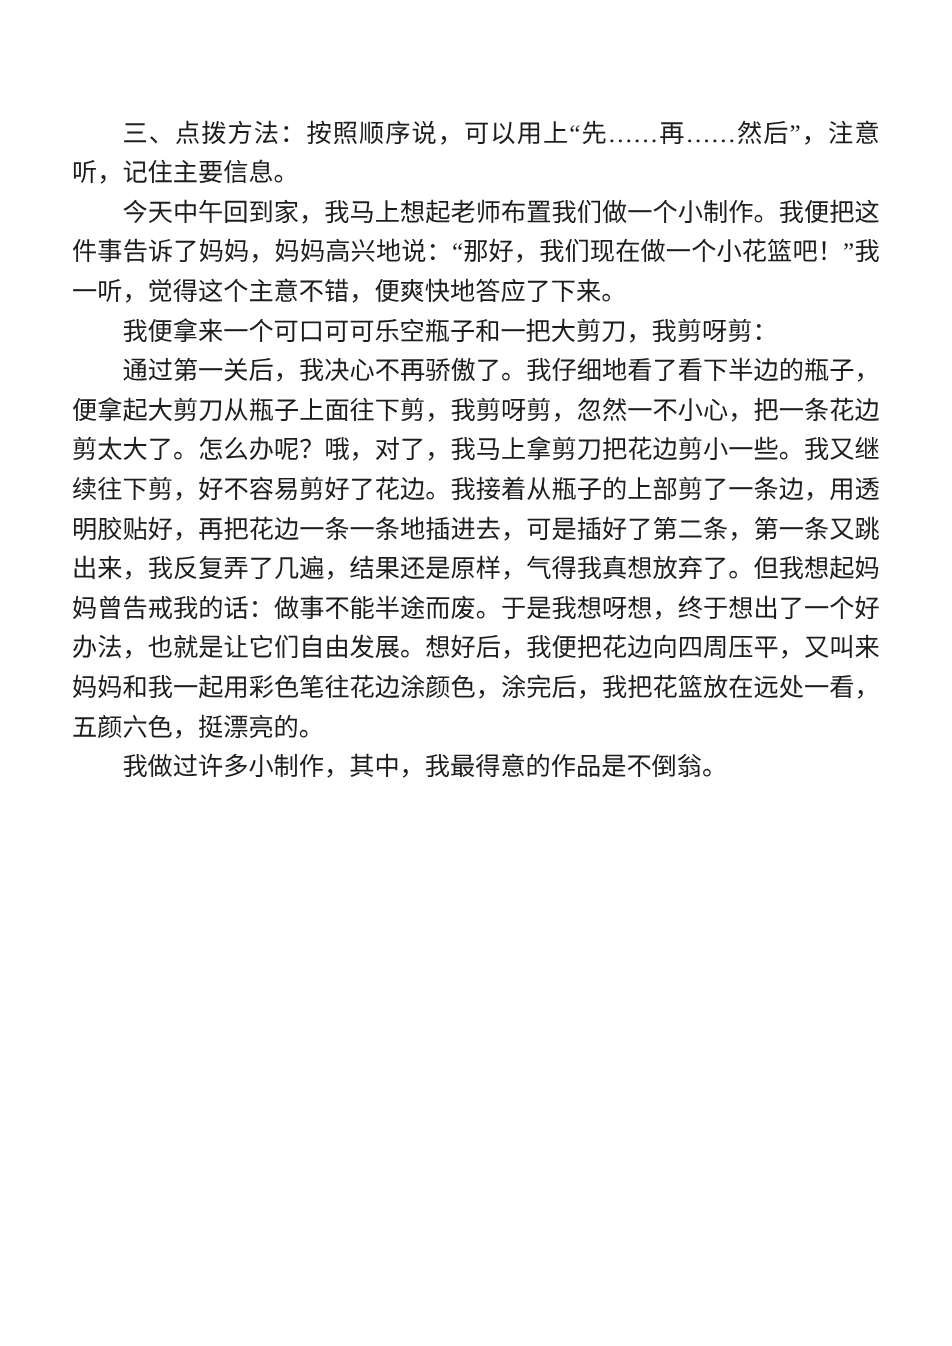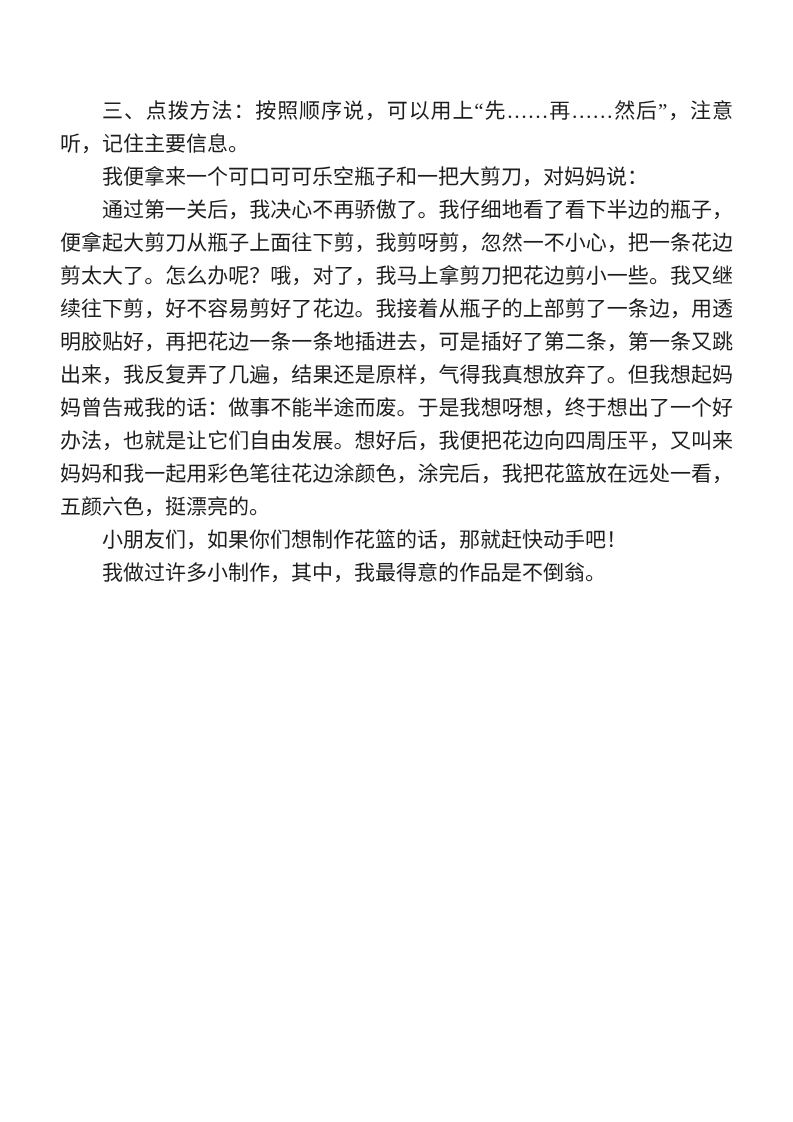--- a/index.html
+++ b/index.html
@@ -26,18 +26,18 @@
     text-indent: 2em;
     text-align: justify;
     word-break: break-all;
   }
 </style>
 </head>
 <body>
 
 <div class="page">
   <p>三、点拨方法：按照顺序说，可以用上“先……再……然后”，注意听，记住主要信息。</p>
-  <p>我便拿来一个可口可可乐空瓶子和一把大剪刀，对妈妈说：</p>
+  <p>今天中午回到家，我马上想起老师布置我们做一个小制作。我便把这件事告诉了妈妈，妈妈高兴地说：“那好，我们现在做一个小花篮吧！”我一听，觉得这个主意不错，便爽快地答应了下来。</p>
+  <p>我便拿来一个可口可可乐空瓶子和一把大剪刀，我剪呀剪：</p>
   <p>通过第一关后，我决心不再骄傲了。我仔细地看了看下半边的瓶子，便拿起大剪刀从瓶子上面往下剪，我剪呀剪，忽然一不小心，把一条花边剪太大了。怎么办呢？哦，对了，我马上拿剪刀把花边剪小一些。我又继续往下剪，好不容易剪好了花边。我接着从瓶子的上部剪了一条边，用透明胶贴好，再把花边一条一条地插进去，可是插好了第二条，第一条又跳出来，我反复弄了几遍，结果还是原样，气得我真想放弃了。但我想起妈妈曾告戒我的话：做事不能半途而废。于是我想呀想，终于想出了一个好办法，也就是让它们自由发展。想好后，我便把花边向四周压平，又叫来妈妈和我一起用彩色笔往花边涂颜色，涂完后，我把花篮放在远处一看，五颜六色，挺漂亮的。</p>
-  <p>小朋友们，如果你们想制作花篮的话，那就赶快动手吧！</p>
   <p>我做过许多小制作，其中，我最得意的作品是不倒翁。</p>
 
 </div>
 
 </body></html>

